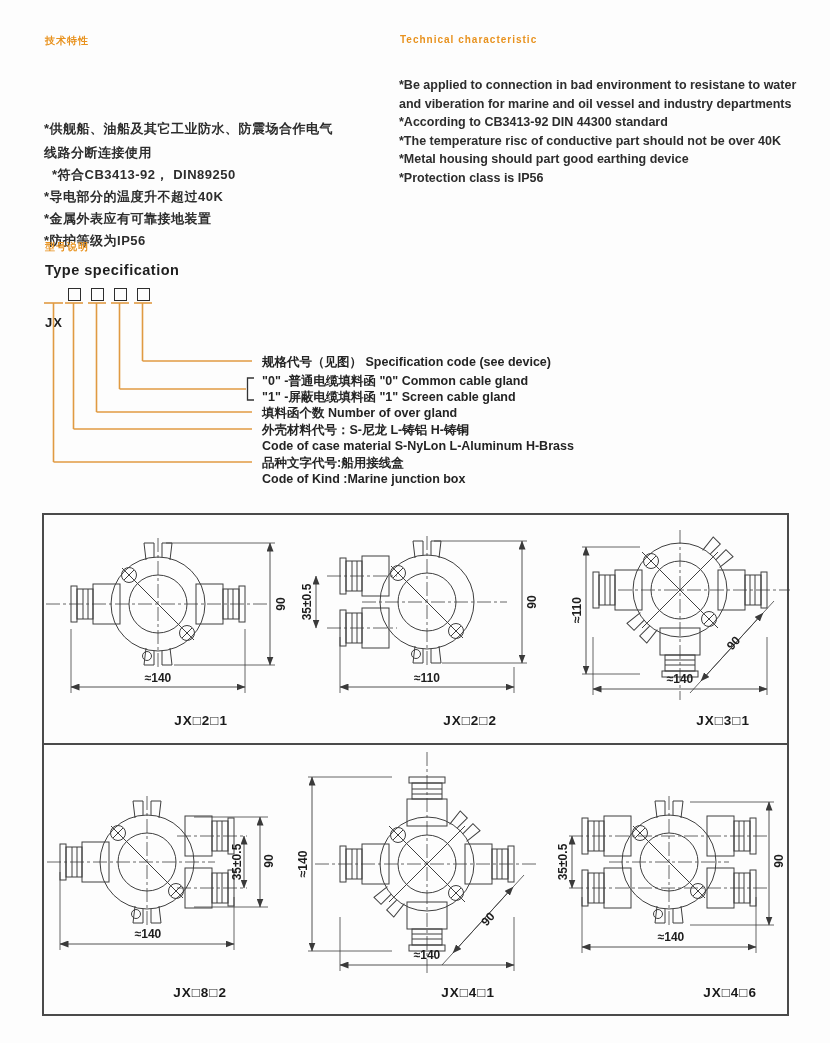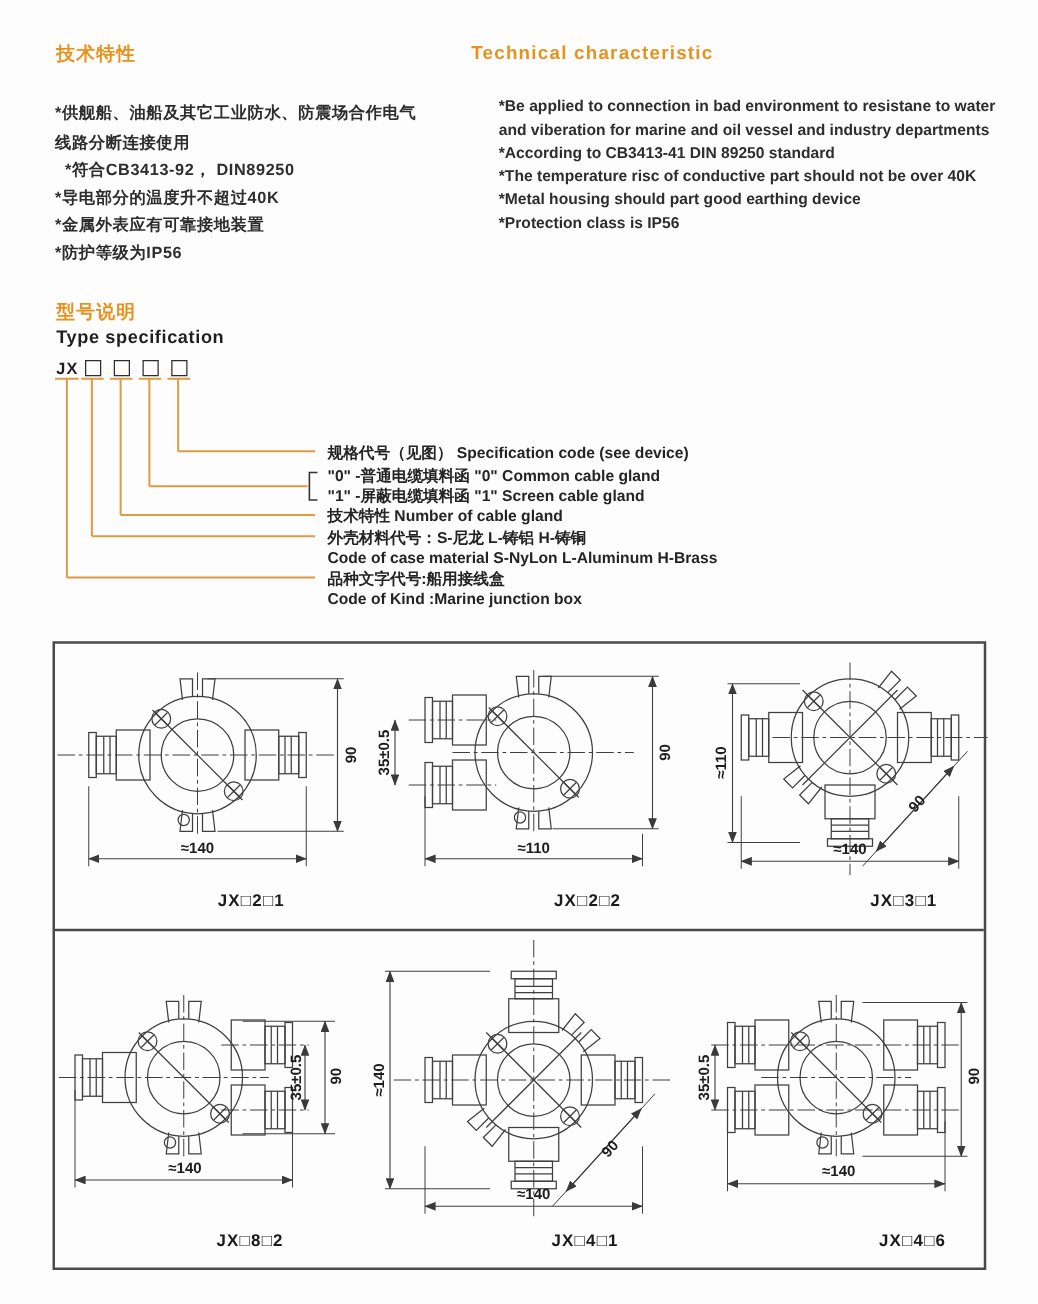--- a/index.html
+++ b/index.html
@@ -2,25 +2,25 @@
 <html><head>
 <meta charset="utf-8">
 <style>
   html,body{margin:0;padding:0;}
   body{
     width:830px;height:1043px;position:relative;background:#fdfdfd;
     font-family:"Liberation Sans","DejaVu Sans",sans-serif;color:#2d2d2d;
     overflow:hidden;
   }
   .abs{position:absolute;white-space:nowrap;}
-  .h-orange{position:absolute;white-space:nowrap;font-size:15px;font-weight:bold;color:#E8921E;letter-spacing:1px;}
-  .zh-line{position:absolute;white-space:nowrap;font-size:13px;font-weight:bold;letter-spacing:.5px;}
+  .h-orange{position:absolute;white-space:nowrap;font-size:10px;font-weight:bold;color:#E8921E;letter-spacing:1px;}
+  .zh-line{position:absolute;white-space:nowrap;font-size:13px;font-weight:bold;letter-spacing:.5px;margin-top:39px;}
   .en-line{position:absolute;white-space:nowrap;font-size:12.5px;font-weight:bold;}
   .spec-en{position:absolute;white-space:nowrap;font-size:14.5px;font-weight:bold;color:#1f1f1f;letter-spacing:.5px;}
-  .jx{position:absolute;white-space:nowrap;font-size:13px;font-weight:bold;color:#1f1f1f;letter-spacing:1px;}
+  .jx{position:absolute;white-space:nowrap;font-size:13px;font-weight:bold;color:#1f1f1f;letter-spacing:1px;margin-top:28px;}
   .codebox{position:absolute;width:11px;height:11px;border:1.6px solid #2d2d2d;background:transparent;}
   .spec-line{position:absolute;white-space:nowrap;font-size:12.5px;font-weight:bold;color:#242424;}
   #panel{position:absolute;left:42px;top:513px;width:747px;height:503px;border:2px solid #4a4a4a;box-sizing:border-box;background:#fdfdfd;}
   #panel-divider{position:absolute;left:0;top:228px;width:100%;height:2px;background:#4a4a4a;}
   .mlabel{position:absolute;width:140px;text-align:right;font-size:13.5px;font-weight:bold;color:#1a1a1a;letter-spacing:1px;white-space:nowrap;}
   .dwg{position:absolute;}
   .dwg line,.dwg rect,.dwg circle,.dwg path,.dwg use{stroke:#3f3f3f;fill:none;stroke-width:1;}
   .dwg .cl{stroke-width:.8;stroke-dasharray:14 3 3 3;}
   .dwg .dim{stroke-width:.9;}
   .dwg .ext{stroke-width:.8;}
@@ -63,32 +63,32 @@
       <circle r="29"></circle>
       <use href="#g-screw" x="-29" y="-29"></use>
       <use href="#g-screw" x="29" y="29"></use>
       <line x1="-38" y1="-38" x2="38" y2="38"></line>
       <line x1="-38" y1="38" x2="38" y2="-38"></line>
     </g>
   </defs>
 </svg>
 
 <div class="h-orange" style="left:45px;top:34px">技术特性</div>
-<div class="h-orange" style="left:377px;top:34px">Technical characteristic</div>
+<div class="h-orange" style="left:400px;top:34px">Technical characteristic</div>
 
 <div class="zh-line" style="left:44px;top:81px">*供舰船、油船及其它工业防水、防震场合作电气</div>
 <div class="zh-line" style="left:44px;top:105px">线路分断连接使用</div>
 <div class="zh-line" style="left:52px;top:127px">*符合CB3413-92，  DIN89250</div>
 <div class="zh-line" style="left:44px;top:149px">*导电部分的温度升不超过40K</div>
 <div class="zh-line" style="left:44px;top:171px">*金属外表应有可靠接地装置</div>
 <div class="zh-line" style="left:44px;top:193px">*防护等级为IP56</div>
 
 <div class="en-line" style="left:399px;top:78px">*Be applied to connection in bad environment to resistane to water</div>
 <div class="en-line" style="left:399px;top:97px">and viberation for marine and oil vessel and industry departments</div>
-<div class="en-line" style="left:399px;top:115px">*According to CB3413-41   DIN 89250 standard</div>
+<div class="en-line" style="left:399px;top:115px">*According to CB3413-92   DIN 44300 standard</div>
 <div class="en-line" style="left:399px;top:134px">*The temperature risc of conductive part should not be over 40K</div>
 <div class="en-line" style="left:399px;top:152px">*Metal housing should part good earthing device</div>
 <div class="en-line" style="left:399px;top:171px">*Protection class is IP56</div>
 
 <div class="h-orange" style="left:45px;top:240px">型号说明</div>
 <div class="spec-en" style="left:45px;top:262px">Type specification</div>
 
 <div class="jx" style="left:45px;top:287px">JX</div>
 <div class="codebox" style="left:68px;top:288px"></div>
 <div class="codebox" style="left:91px;top:288px"></div>
@@ -110,21 +110,21 @@
   <line x1="79.5" y1="93" x2="206" y2="93"></line>
   <line x1="56.5" y1="116" x2="212" y2="116"></line>
   <line x1="33.5" y1="133" x2="212" y2="133"></line>
   <line x1="13.5" y1="166" x2="212" y2="166"></line>
   <path class="bracket" d="M214,82 L207.5,82 L207.5,104 L214,104"></path>
 </svg>
 
 <div class="spec-line" style="left:262px;top:354px">规格代号（见图）  Specification code (see device)</div>
 <div class="spec-line" style="left:262px;top:373px">"0" -普通电缆填料函  "0"  Common cable gland</div>
 <div class="spec-line" style="left:262px;top:389px">"1" -屏蔽电缆填料函  "1"  Screen cable gland</div>
-<div class="spec-line" style="left:262px;top:405px">技术特性  Number of cable gland</div>
+<div class="spec-line" style="left:262px;top:405px">填料函个数  Number of over gland</div>
 <div class="spec-line" style="left:262px;top:422px">外壳材料代号：S-尼龙 L-铸铝 H-铸铜</div>
 <div class="spec-line" style="left:262px;top:439px">Code of case material S-NyLon L-Aluminum H-Brass</div>
 <div class="spec-line" style="left:262px;top:455px">品种文字代号:船用接线盒</div>
 <div class="spec-line" style="left:262px;top:472px">Code of Kind :Marine junction box</div>
 
 <div id="panel">
   <div id="panel-divider"></div>
 
   <svg class="dwg" style="left:0;top:2px" width="248" height="226" viewBox="0 0 248 226">
     <g transform="translate(114,87)">

